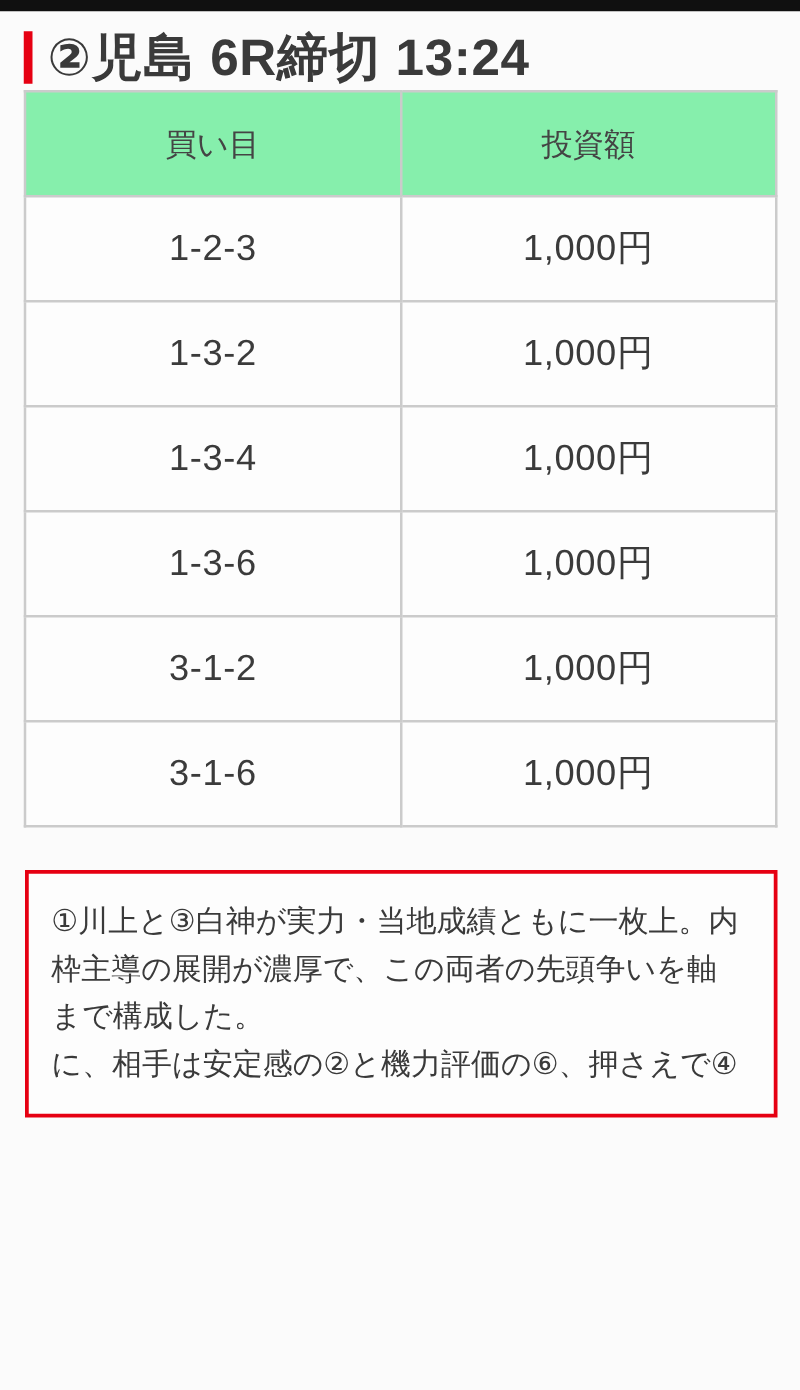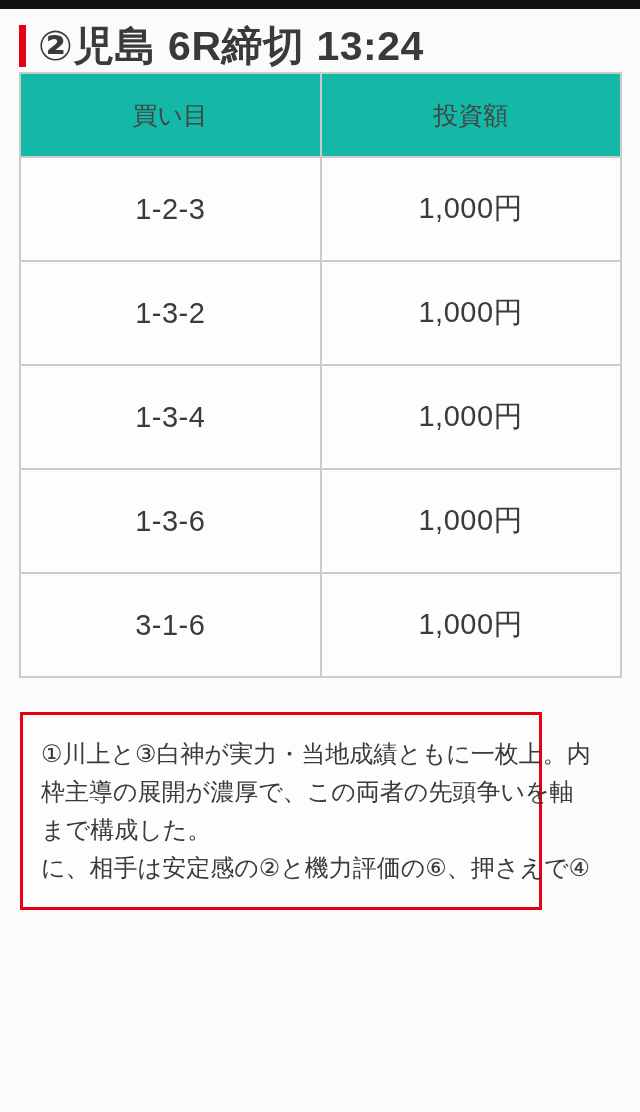--- a/index.html
+++ b/index.html
@@ -44,36 +44,36 @@
     border-collapse: collapse;
     table-layout: fixed;
   }
   table.bets th, table.bets td {
     border: 2px solid #cbcbcb;
     text-align: center;
     vertical-align: middle;
   }
   table.bets th {
     height: 84px;
-    background: #14b8a6;
+    background: #86efac;
     font-size: 25px;
     font-weight: normal;
     color: #444444;
   }
   table.bets td {
-    height: 104px;
+    height: 84px;
     background: #fdfdfd;
     font-size: 29px;
     color: #3b3b3b;
     letter-spacing: 0.5px;
     margin-top: 48px;
   }
   .note-box {
     margin: 34px 0 0 20px;
-    width: 522px;
+    width: 602px;
     border: 3px solid #e60012;
     background: #fdfdfd;
     padding: 20px 18px;
   }
   .note-line {
     font-size: 24px;
     line-height: 38px;
     color: #3a3a3a;
     white-space: nowrap;
   }
@@ -106,20 +106,24 @@
     </tr>
     <tr>
       <td>1-3-4</td>
       <td>1,000円</td>
     </tr>
     <tr>
       <td>1-3-6</td>
       <td>1,000円</td>
     </tr>
     <tr>
+      <td>3-1-2</td>
+      <td>1,000円</td>
+    </tr>
+    <tr>
       <td>3-1-6</td>
       <td>1,000円</td>
     </tr>
   </tbody>
 </table>
 
 <div class="note-box">
   <div class="note-line">①川上と③白神が実力・当地成績ともに一枚上。内</div>
   <div class="note-line">枠主導の展開が濃厚で、この両者の先頭争いを軸</div>
   <div class="note-line">まで構成した。</div>

